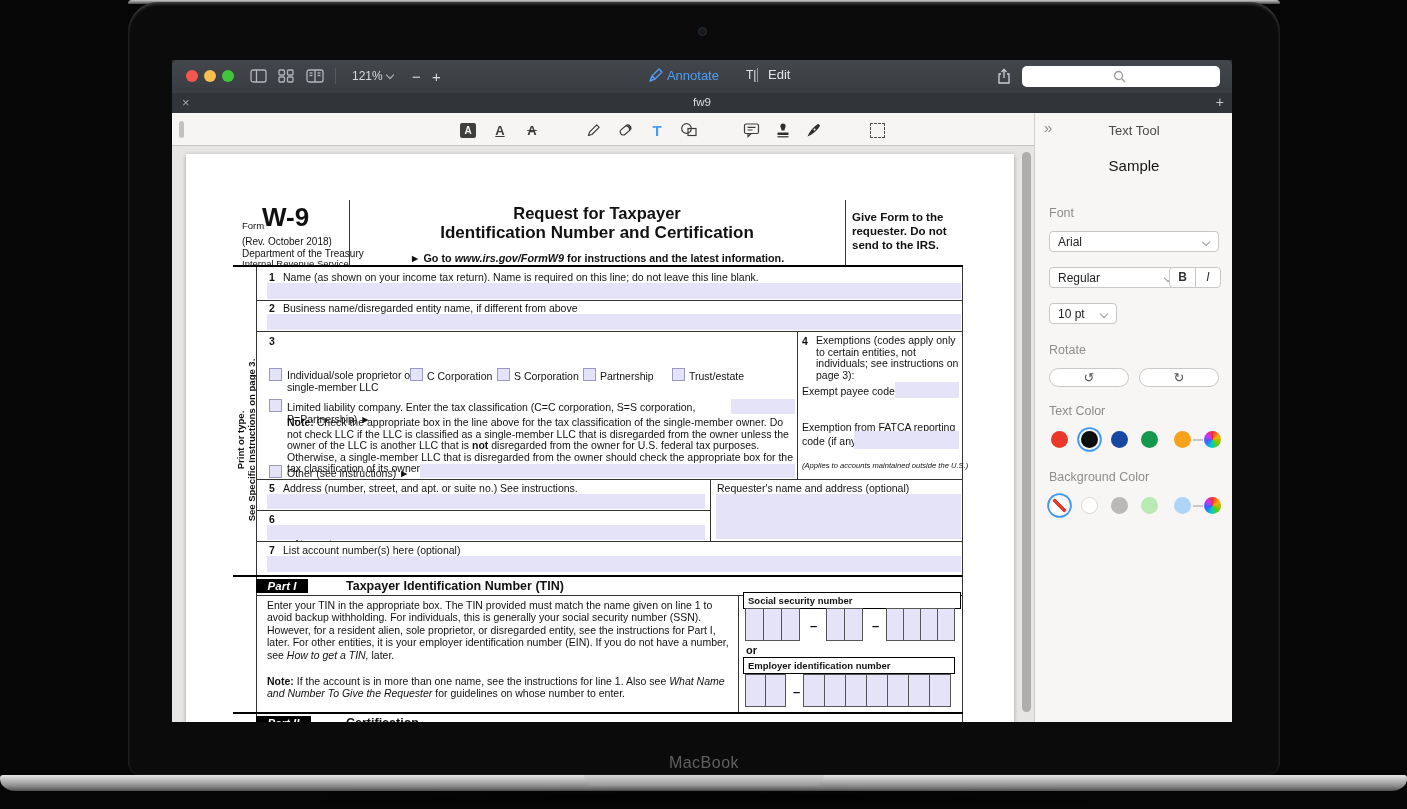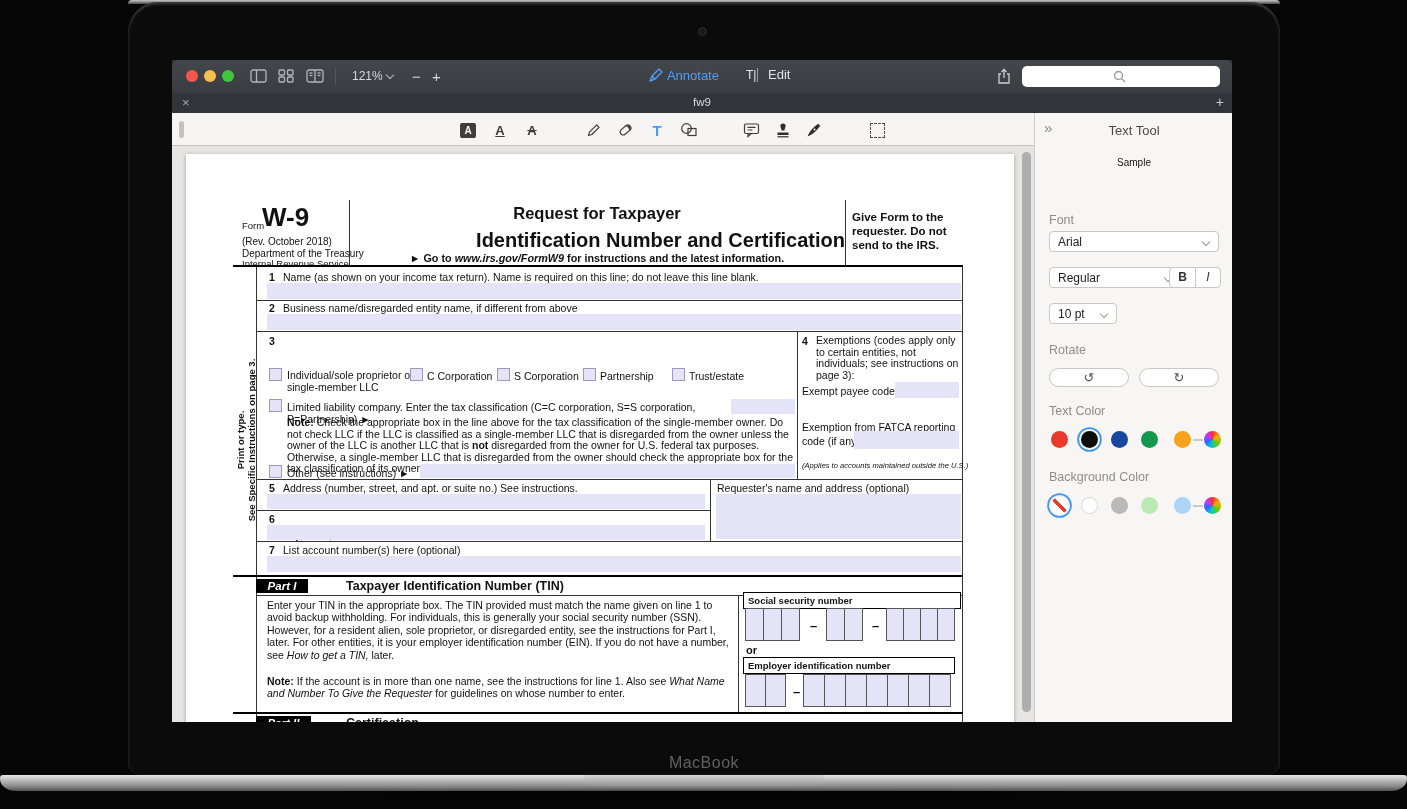--- a/index.html
+++ b/index.html
@@ -258,21 +258,21 @@
           <div class="f9" style="left:56px; top:66px">Form</div>
           <div class="abs b" style="left:76px; top:48px; font-size:26px">W-9</div>
           <div class="abs" style="left:56px; top:82px; font-size:10px">(Rev. October 2018)</div>
           <div class="abs" style="left:56px; top:94px; font-size:10px">Department of the Treasury</div>
           <div class="abs" style="left:56px; top:104px; font-size:9.5px">Internal Revenue Service</div>
 
           <div class="vline" style="left:163px; top:46px; height:67px"></div>
           <div class="vline" style="left:659px; top:46px; height:67px"></div>
 
           <div class="abs b" style="left:163px; top:50px; width:496px; text-align:center; font-size:16.5px">Request for Taxpayer</div>
-          <div class="abs b" style="left:163px; top:75px; width:496px; text-align:right; font-size:20px">Identification Number and Certification</div>
+          <div class="abs b" style="left:163px; top:69px; width:496px; text-align:center; font-size:17px">Identification Number and Certification</div>
           <div class="abs b" style="left:163px; top:98px; width:496px; text-align:center; font-size:10.8px">
             <span>► Go to </span><span class="i">www.irs.gov/FormW9</span><span> for instructions and the latest information.</span>
           </div>
 
           <div class="abs b" style="left:666px; top:56px; width:106px; font-size:11.5px; line-height:14px">Give Form to the requester. Do not send to the IRS.</div>
 
           <div class="thick" style="left:47px; top:111px; width:730px"></div>
 
           <div id="margin-note">
             <div>Print or type.</div>
@@ -402,23 +402,23 @@
           <div class="partlbl" style="left:70px; top:562px; width:55px">Part II</div>
           <div class="abs b" style="left:160px; top:562px; font-size:12.5px">Certification</div>
         </div>
 
         <div id="scrollbar"></div>
       </div>
 
       <div id="sidebar">
         <span class="abs" style="left:9px; top:6px; font-size:15px; color:#8a8a8a">»</span>
         <div class="abs" style="left:0; top:10px; width:198px; text-align:center; font-size:13px; color:#4a4a4a">Text Tool</div>
-        <div class="abs" style="left:0; top:44px; width:198px; text-align:center; font-size:10px; color:#141414">Sample</div>
-
-        <div class="sb-label" style="top:100px">Font</div>
+        <div class="abs" style="left:0; top:44px; width:198px; text-align:center; font-size:15px; color:#141414">Sample</div>
+
+        <div class="sb-label" style="top:93px">Font</div>
         <div class="select" style="left:14px; top:118px; width:170px">
           <span>Arial</span>
             <span class="chev"></span>
         </div>
 
         <div class="select" style="left:14px; top:154px; width:132px">
           <span>Regular</span>
             <span class="chev"></span>
         </div>
         <div class="bi-group" style="left:134px; top:154px">

